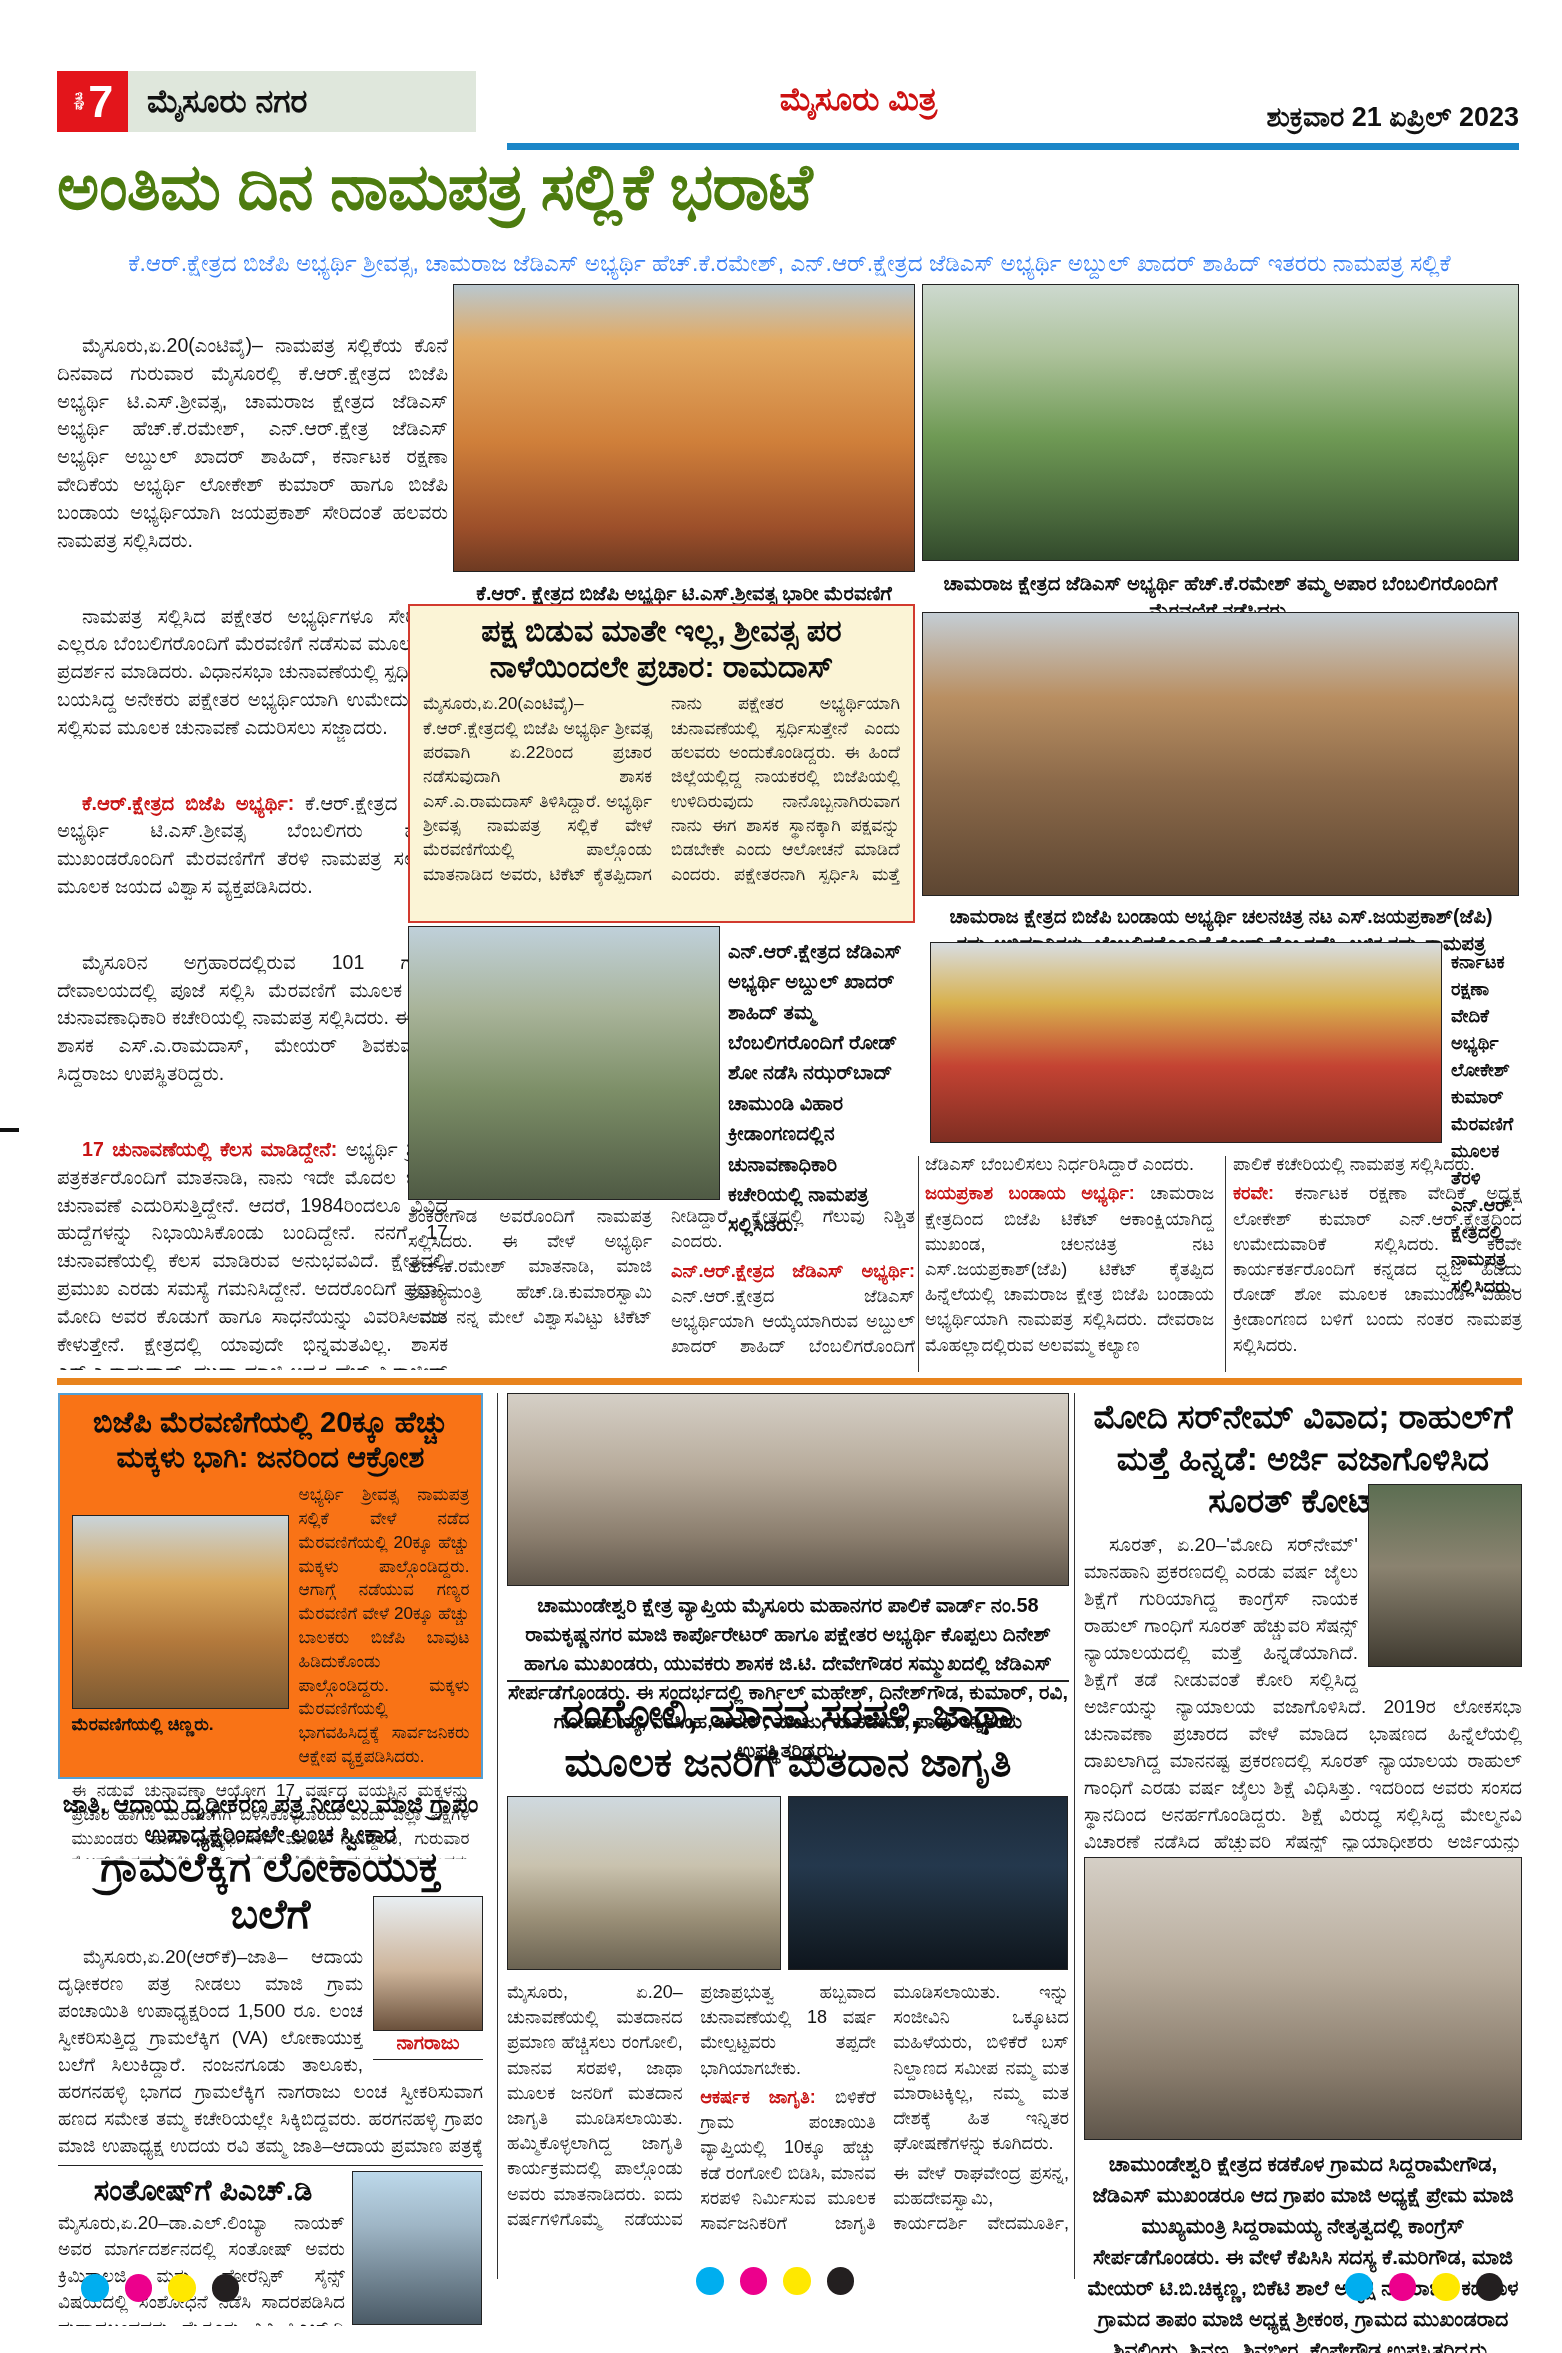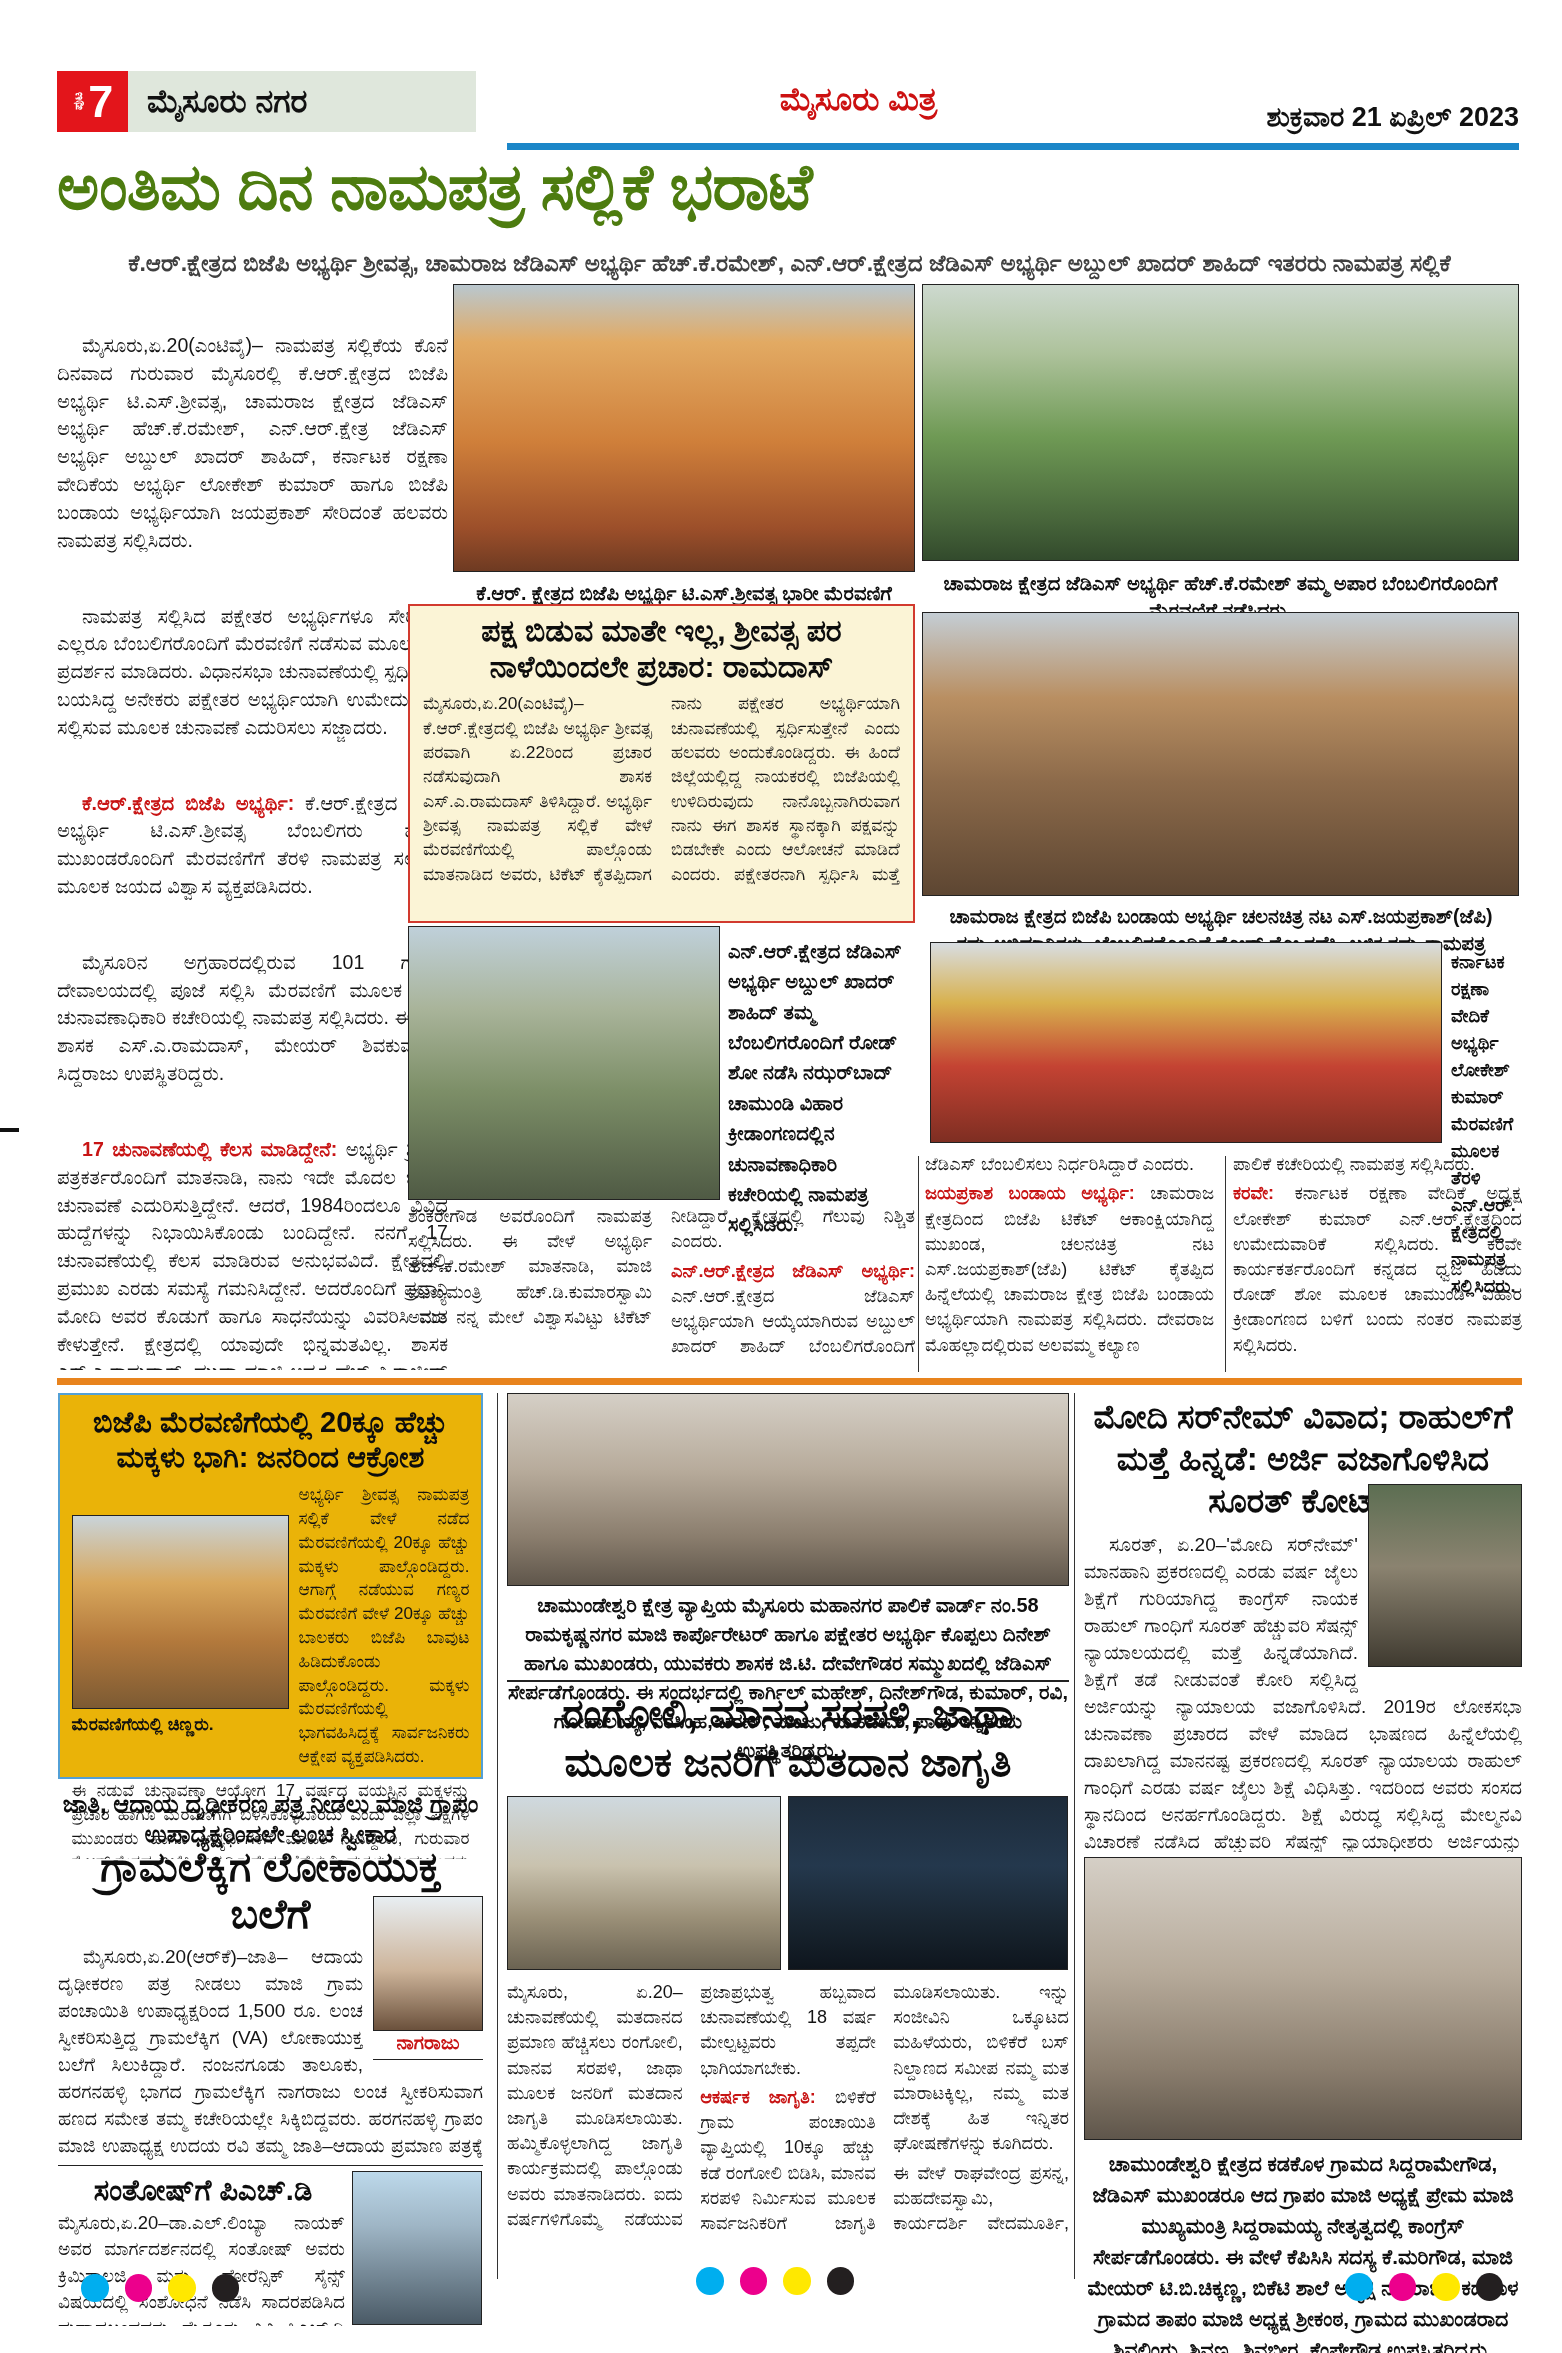--- a/index.html
+++ b/index.html
@@ -10,21 +10,21 @@
   .edition-strip{background:#dfe7dc;display:flex;align-items:center;}
   .badge{background:#e3151b;color:#fff;display:flex;align-items:center;justify-content:center;gap:4.3px;}
   .badge .small{font-size:12.3px;font-weight:bold;writing-mode:vertical-rl;transform:rotate(180deg);line-height:1;}
   .badge .num{font-size:45px;font-weight:800;line-height:1;}
   .edition-label{font-size:32px;font-weight:800;color:#111;padding-left:19px;}
   .masthead{color:#cc1111;font-weight:800;font-size:32px;text-align:center;}
   .date{font-size:27px;font-weight:800;text-align:right;color:#111;}
   .blue-rule{background:#1b86c8;}
   
   .main-head{font-size:64px;font-weight:800;line-height:1.02;letter-spacing:-0.7px;color:#4d7c0f;}
-  .deck{color:#404040;font-weight:700;font-size:23px;text-align:center;line-height:1.25;}
+  .deck{color:#3b82f6;font-weight:400;font-size:23px;text-align:center;line-height:1.25;}
   .sec-head{font-weight:800;text-align:center;color:#0d0d0d;}
   
   .b{font-size:19.6px;line-height:1.42;text-align:justify;margin:0 0 4.3px 0;}
   .b2{font-size:18px;line-height:1.4;text-align:justify;margin:0 0 4.3px 0;}
   .ind{text-indent:25px;margin-top:48px;}
   .rl{color:#c81414;font-weight:bold;}
   .cols2{column-count:2;column-gap:19px;}
   .cols3{column-count:3;column-gap:17.4px;}
   
   .cap{font-weight:bold;font-size:19.6px;color:#101010;line-height:1.4;}
@@ -38,21 +38,21 @@
   .ph-krv{background:linear-gradient(180deg,#d8dde2 0%,#d8b14e 30%,#c44333 62%,#7e2e22 100%);}
   .ph-group{background:linear-gradient(180deg,#d5cfc6 0%,#b7ab9b 40%,#8a7d6d 75%,#5f564b 100%);}
   .ph-day{background:linear-gradient(180deg,#cfd9df 0%,#c9c2ae 40%,#9b9078 70%,#6b6352 100%);}
   .ph-night{background:linear-gradient(180deg,#1d2b3a 0%,#24384d 40%,#18242f 75%,#0e151d 100%);}
   .ph-portrait{background:linear-gradient(180deg,#e8eef2 0%,#cdb49a 55%,#6b513c 100%);}
   .ph-suit{background:linear-gradient(180deg,#bcd8ea 0%,#9fb6c6 35%,#4a5a66 100%);}
   .ph-rahul{background:linear-gradient(180deg,#5c6e52 0%,#8b8370 45%,#3f3a30 100%);}
   .ph-children{background:linear-gradient(180deg,#c9d4da 0%,#d8a75c 35%,#b3793c 65%,#7c5a33 100%);}
   
   .yellow-box{background:#fbf4d6;border:2.2px solid #d23a2e;box-sizing:border-box;padding:7.2px 13px;}
-  .blue-box{background:#eab308;border:2.2px solid #53a0d6;box-sizing:border-box;padding:10px 11.6px;}
+  .blue-box{background:#f97316;border:2.2px solid #53a0d6;box-sizing:border-box;padding:10px 11.6px;}
   .vsep{background:#333;width:1.4px;}
   .hrline{background:#222;height:2.2px;}
   .orange-div{background:#e8831d;}
   .dot{width:27.5px;height:27.5px;border-radius:50%;display:inline-block;margin-right:16px;}
   .dot.c{background:#00aeef;} .dot.m{background:#ec008c;} .dot.y{background:#ffe800;} .dot.k{background:#231f20;}
   .float-photo{float:right;margin:0 0 14px 10px;text-align:center;}
   .plabel{color:#c81414;font-weight:bold;font-size:19px;border-bottom:1.4px solid #222;padding:1.4px 2.9px 4.3px;}
 </style>
 </head>
 <body>

